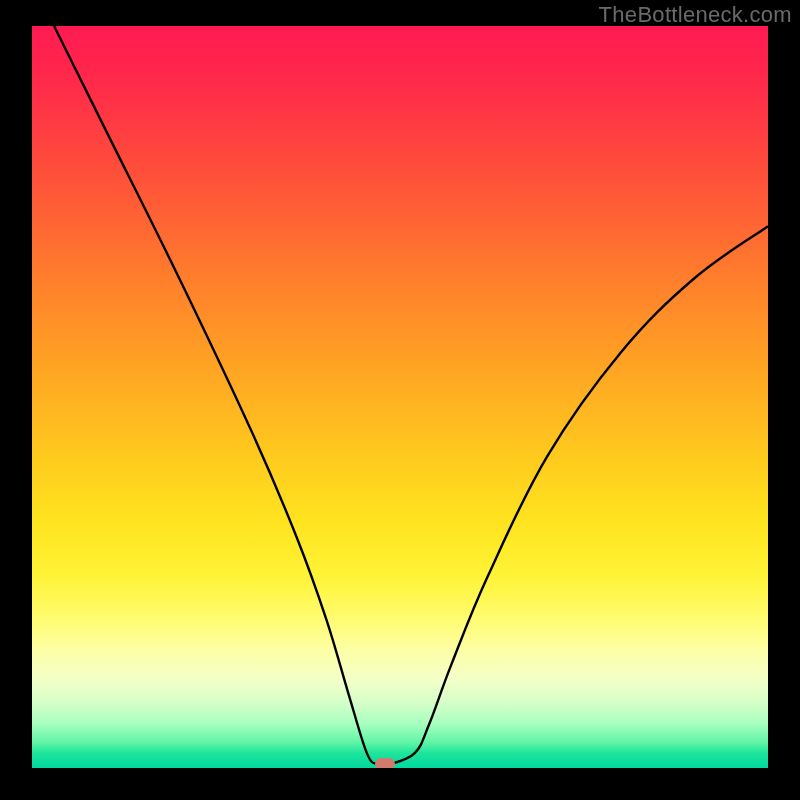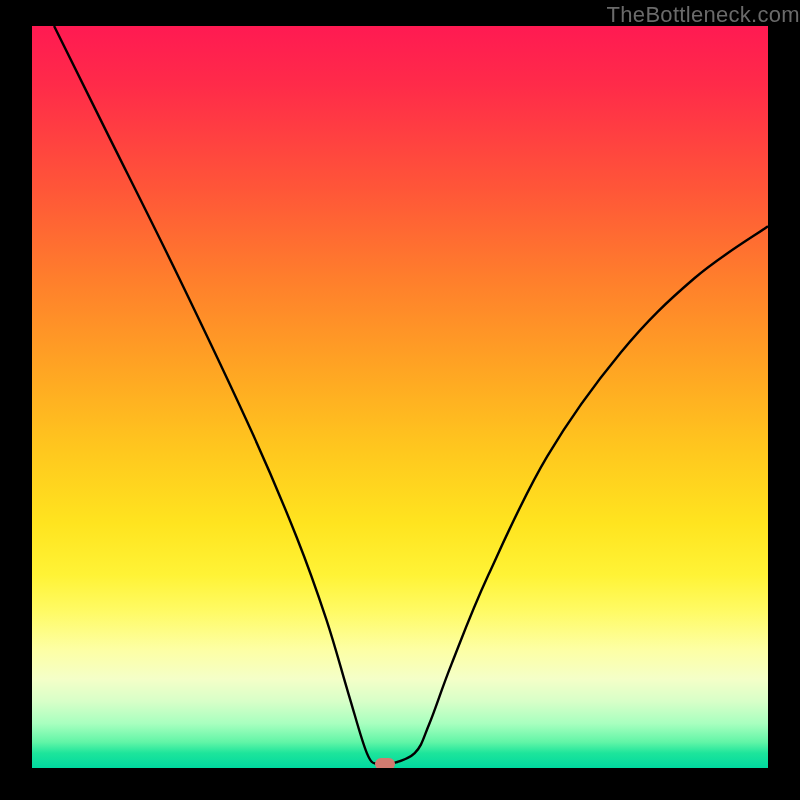--- a/index.html
+++ b/index.html
@@ -11,21 +11,21 @@
     font-family: Arial, Helvetica, sans-serif;
   }
   .wrap {
     position: relative;
     width: 800px;
     height: 800px;
   }
   .watermark {
     position: absolute;
     top: 2px;
-    right: 0;
+    right: 8px;
     color: #6a6a6a;
     font-size: 22px;
     font-weight: 500;
     letter-spacing: 0.3px;
     z-index: 5;
   }
   .plot-area {
     position: absolute;
     left: 32px;
     top: 26px;

